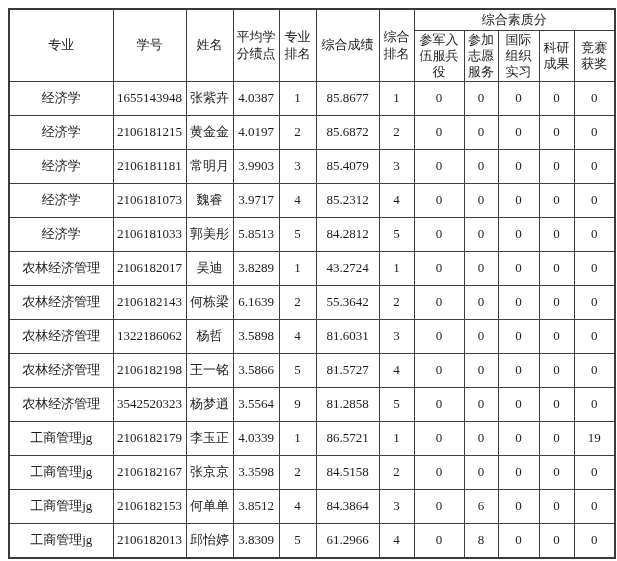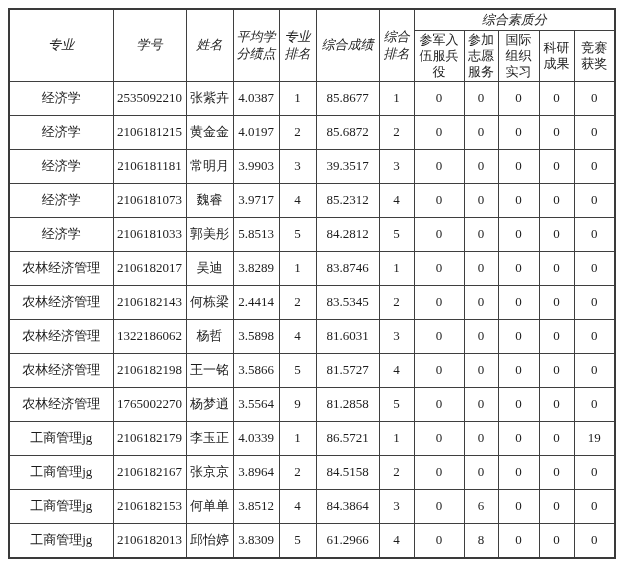--- a/index.html
+++ b/index.html
@@ -31,21 +31,20 @@
     line-height: 1.25;
     padding: 0 1px;
     overflow: hidden;
     background: #ffffff;
   }
   table.ranking th {
     white-space: pre-line;
   }
   tr.group-header-row th {
     height: 20px;
-    font-style: italic;
   }
   tr.sub-header-row th {
     height: 50px;
   }
   tbody tr td {
     height: 33px;
   }
 </style>
 </head>
 <body>
@@ -92,21 +91,21 @@
 实习</th>
         <th>科研
 成果</th>
         <th>竞赛
 获奖</th>
       </tr>
     </thead>
     <tbody>
         <tr>
           <td>经济学</td>
-          <td>2535092210</td>
+          <td>1655143948</td>
           <td>张紫卉</td>
           <td>4.0387</td>
           <td>1</td>
           <td>85.8677</td>
           <td>1</td>
           <td>0</td>
           <td>0</td>
           <td>0</td>
           <td>0</td>
           <td>0</td>
@@ -124,21 +123,21 @@
           <td>0</td>
           <td>0</td>
           <td>0</td>
         </tr>
         <tr>
           <td>经济学</td>
           <td>2106181181</td>
           <td>常明月</td>
           <td>3.9903</td>
           <td>3</td>
-          <td>39.3517</td>
+          <td>85.4079</td>
           <td>3</td>
           <td>0</td>
           <td>0</td>
           <td>0</td>
           <td>0</td>
           <td>0</td>
         </tr>
         <tr>
           <td>经济学</td>
           <td>2106181073</td>
@@ -166,35 +165,35 @@
           <td>0</td>
           <td>0</td>
           <td>0</td>
         </tr>
         <tr>
           <td>农林经济管理</td>
           <td>2106182017</td>
           <td>吴迪</td>
           <td>3.8289</td>
           <td>1</td>
-          <td>83.8746</td>
+          <td>43.2724</td>
           <td>1</td>
           <td>0</td>
           <td>0</td>
           <td>0</td>
           <td>0</td>
           <td>0</td>
         </tr>
         <tr>
           <td>农林经济管理</td>
           <td>2106182143</td>
           <td>何栋梁</td>
-          <td>2.4414</td>
-          <td>2</td>
-          <td>83.5345</td>
+          <td>6.1639</td>
+          <td>2</td>
+          <td>55.3642</td>
           <td>2</td>
           <td>0</td>
           <td>0</td>
           <td>0</td>
           <td>0</td>
           <td>0</td>
         </tr>
         <tr>
           <td>农林经济管理</td>
           <td>1322186062</td>
@@ -218,21 +217,21 @@
           <td>81.5727</td>
           <td>4</td>
           <td>0</td>
           <td>0</td>
           <td>0</td>
           <td>0</td>
           <td>0</td>
         </tr>
         <tr>
           <td>农林经济管理</td>
-          <td>1765002270</td>
+          <td>3542520323</td>
           <td>杨梦逍</td>
           <td>3.5564</td>
           <td>9</td>
           <td>81.2858</td>
           <td>5</td>
           <td>0</td>
           <td>0</td>
           <td>0</td>
           <td>0</td>
           <td>0</td>
@@ -248,21 +247,21 @@
           <td>0</td>
           <td>0</td>
           <td>0</td>
           <td>0</td>
           <td>19</td>
         </tr>
         <tr>
           <td>工商管理jg</td>
           <td>2106182167</td>
           <td>张京京</td>
-          <td>3.8964</td>
+          <td>3.3598</td>
           <td>2</td>
           <td>84.5158</td>
           <td>2</td>
           <td>0</td>
           <td>0</td>
           <td>0</td>
           <td>0</td>
           <td>0</td>
         </tr>
         <tr>

